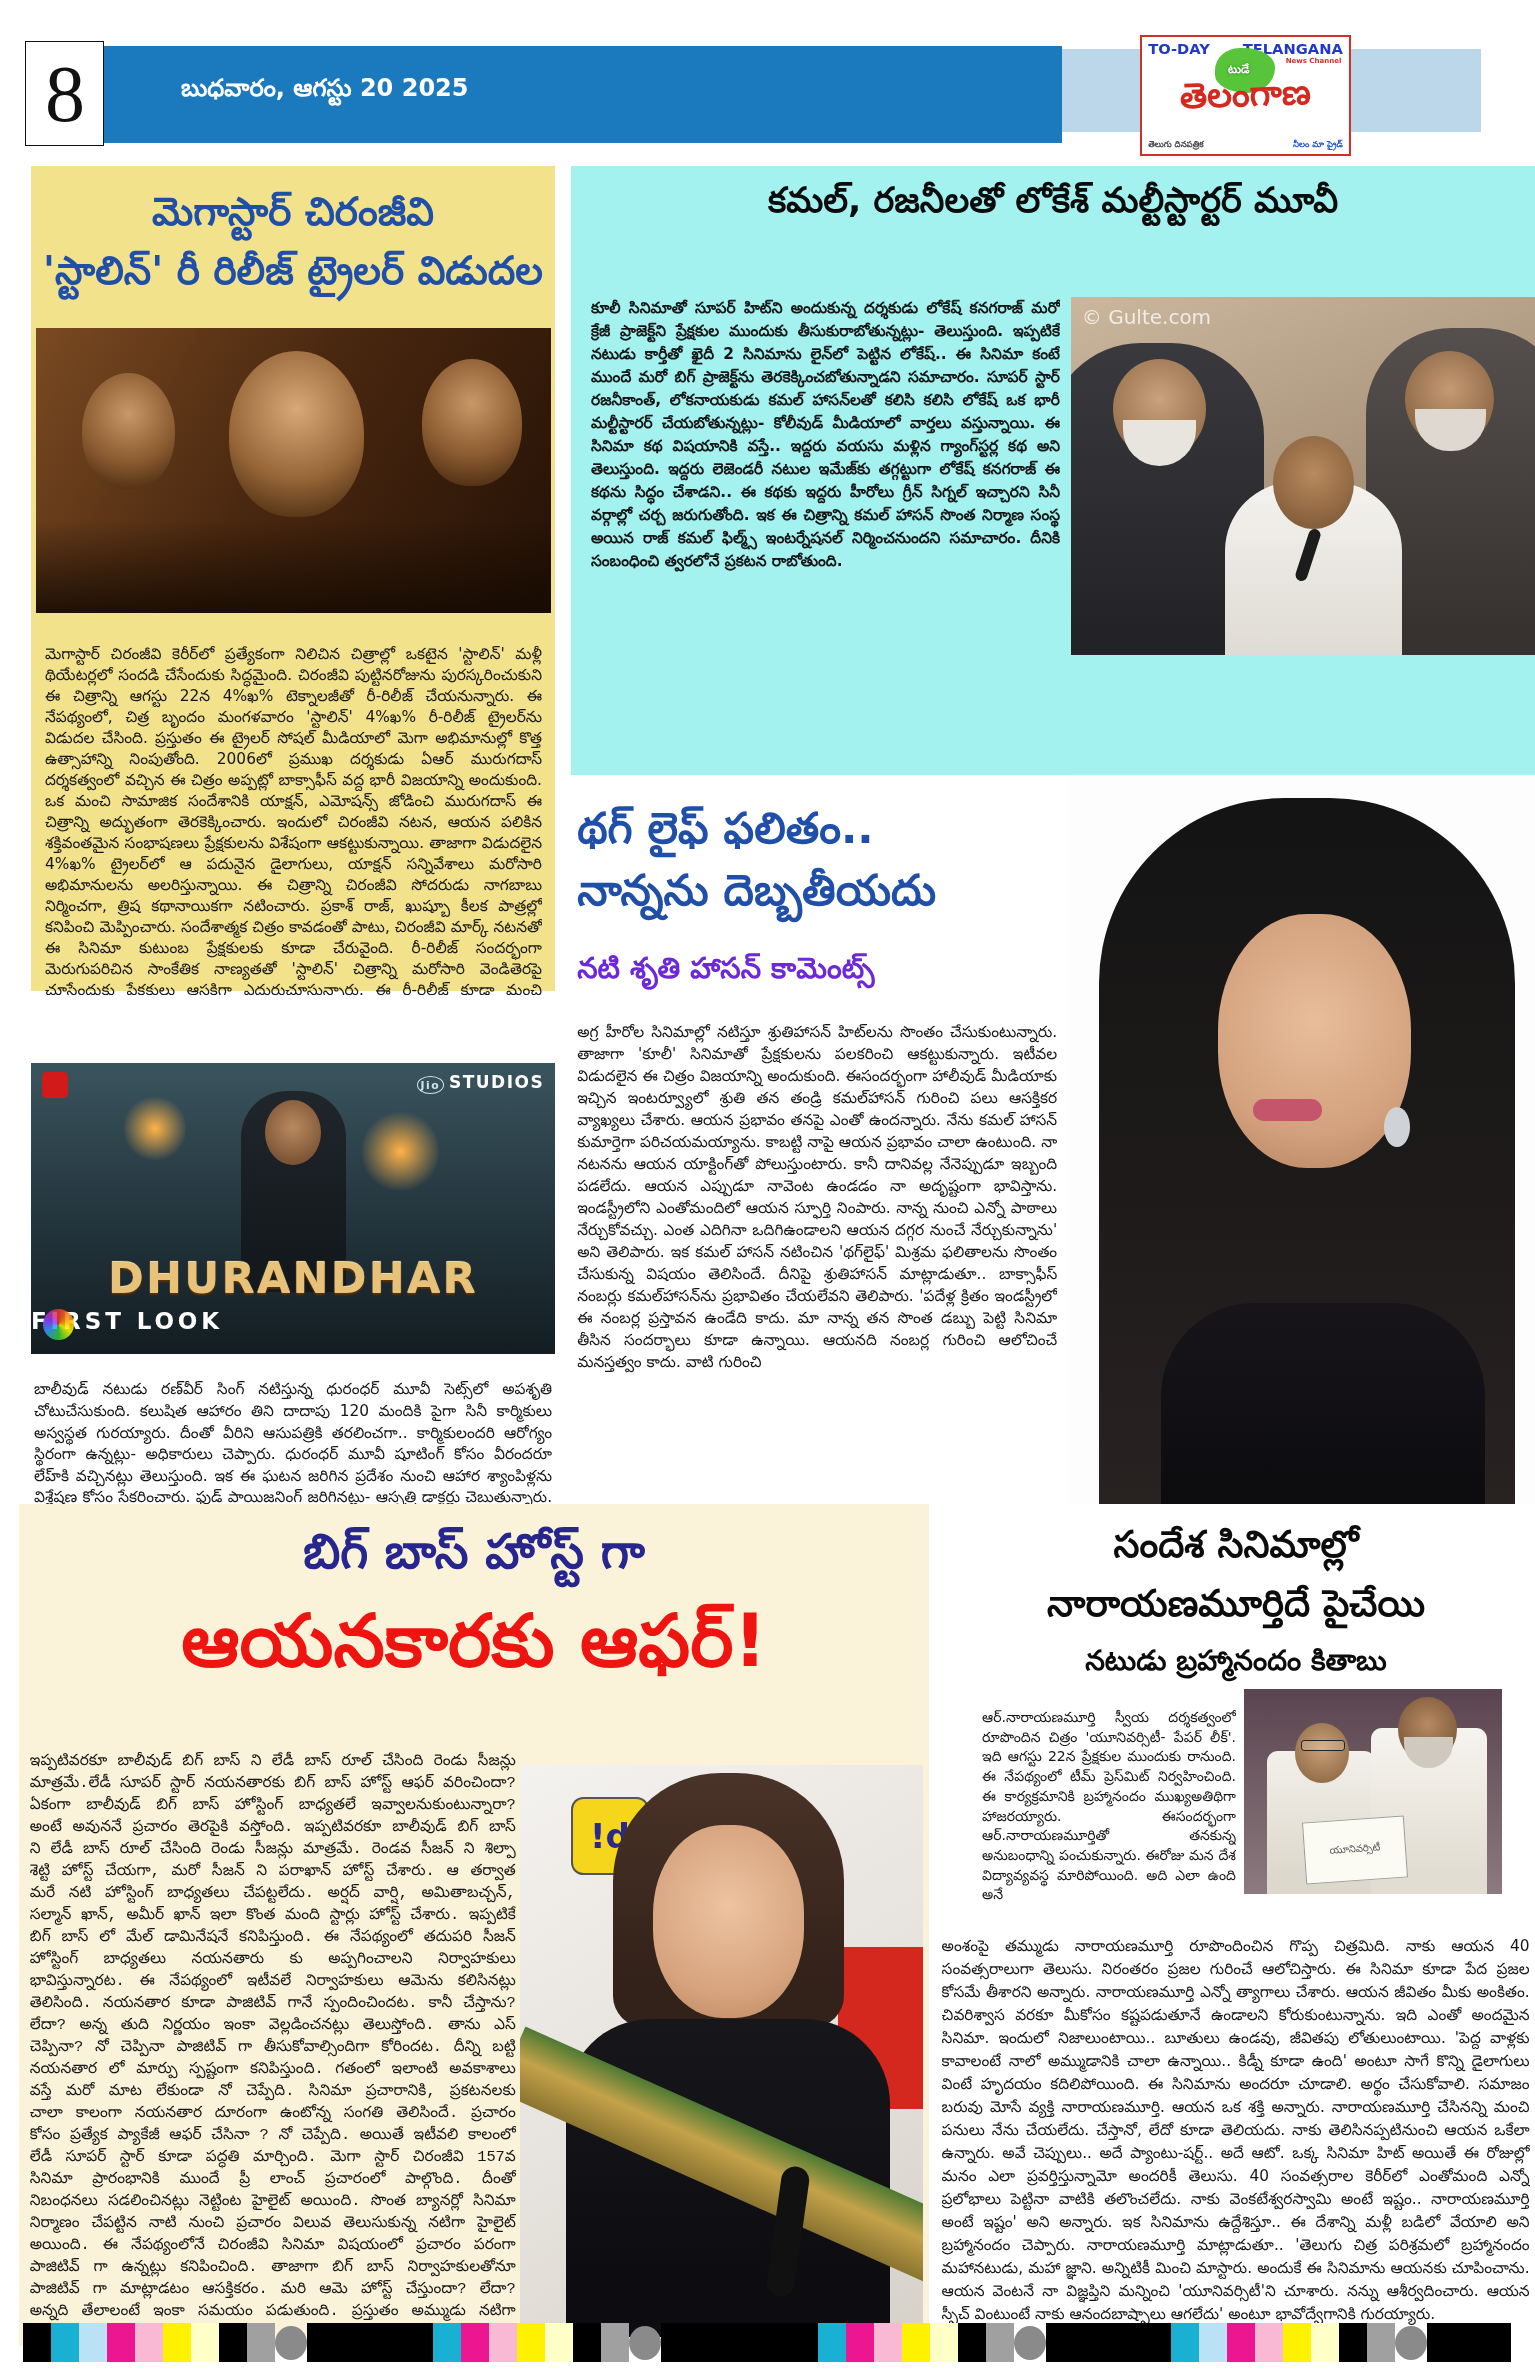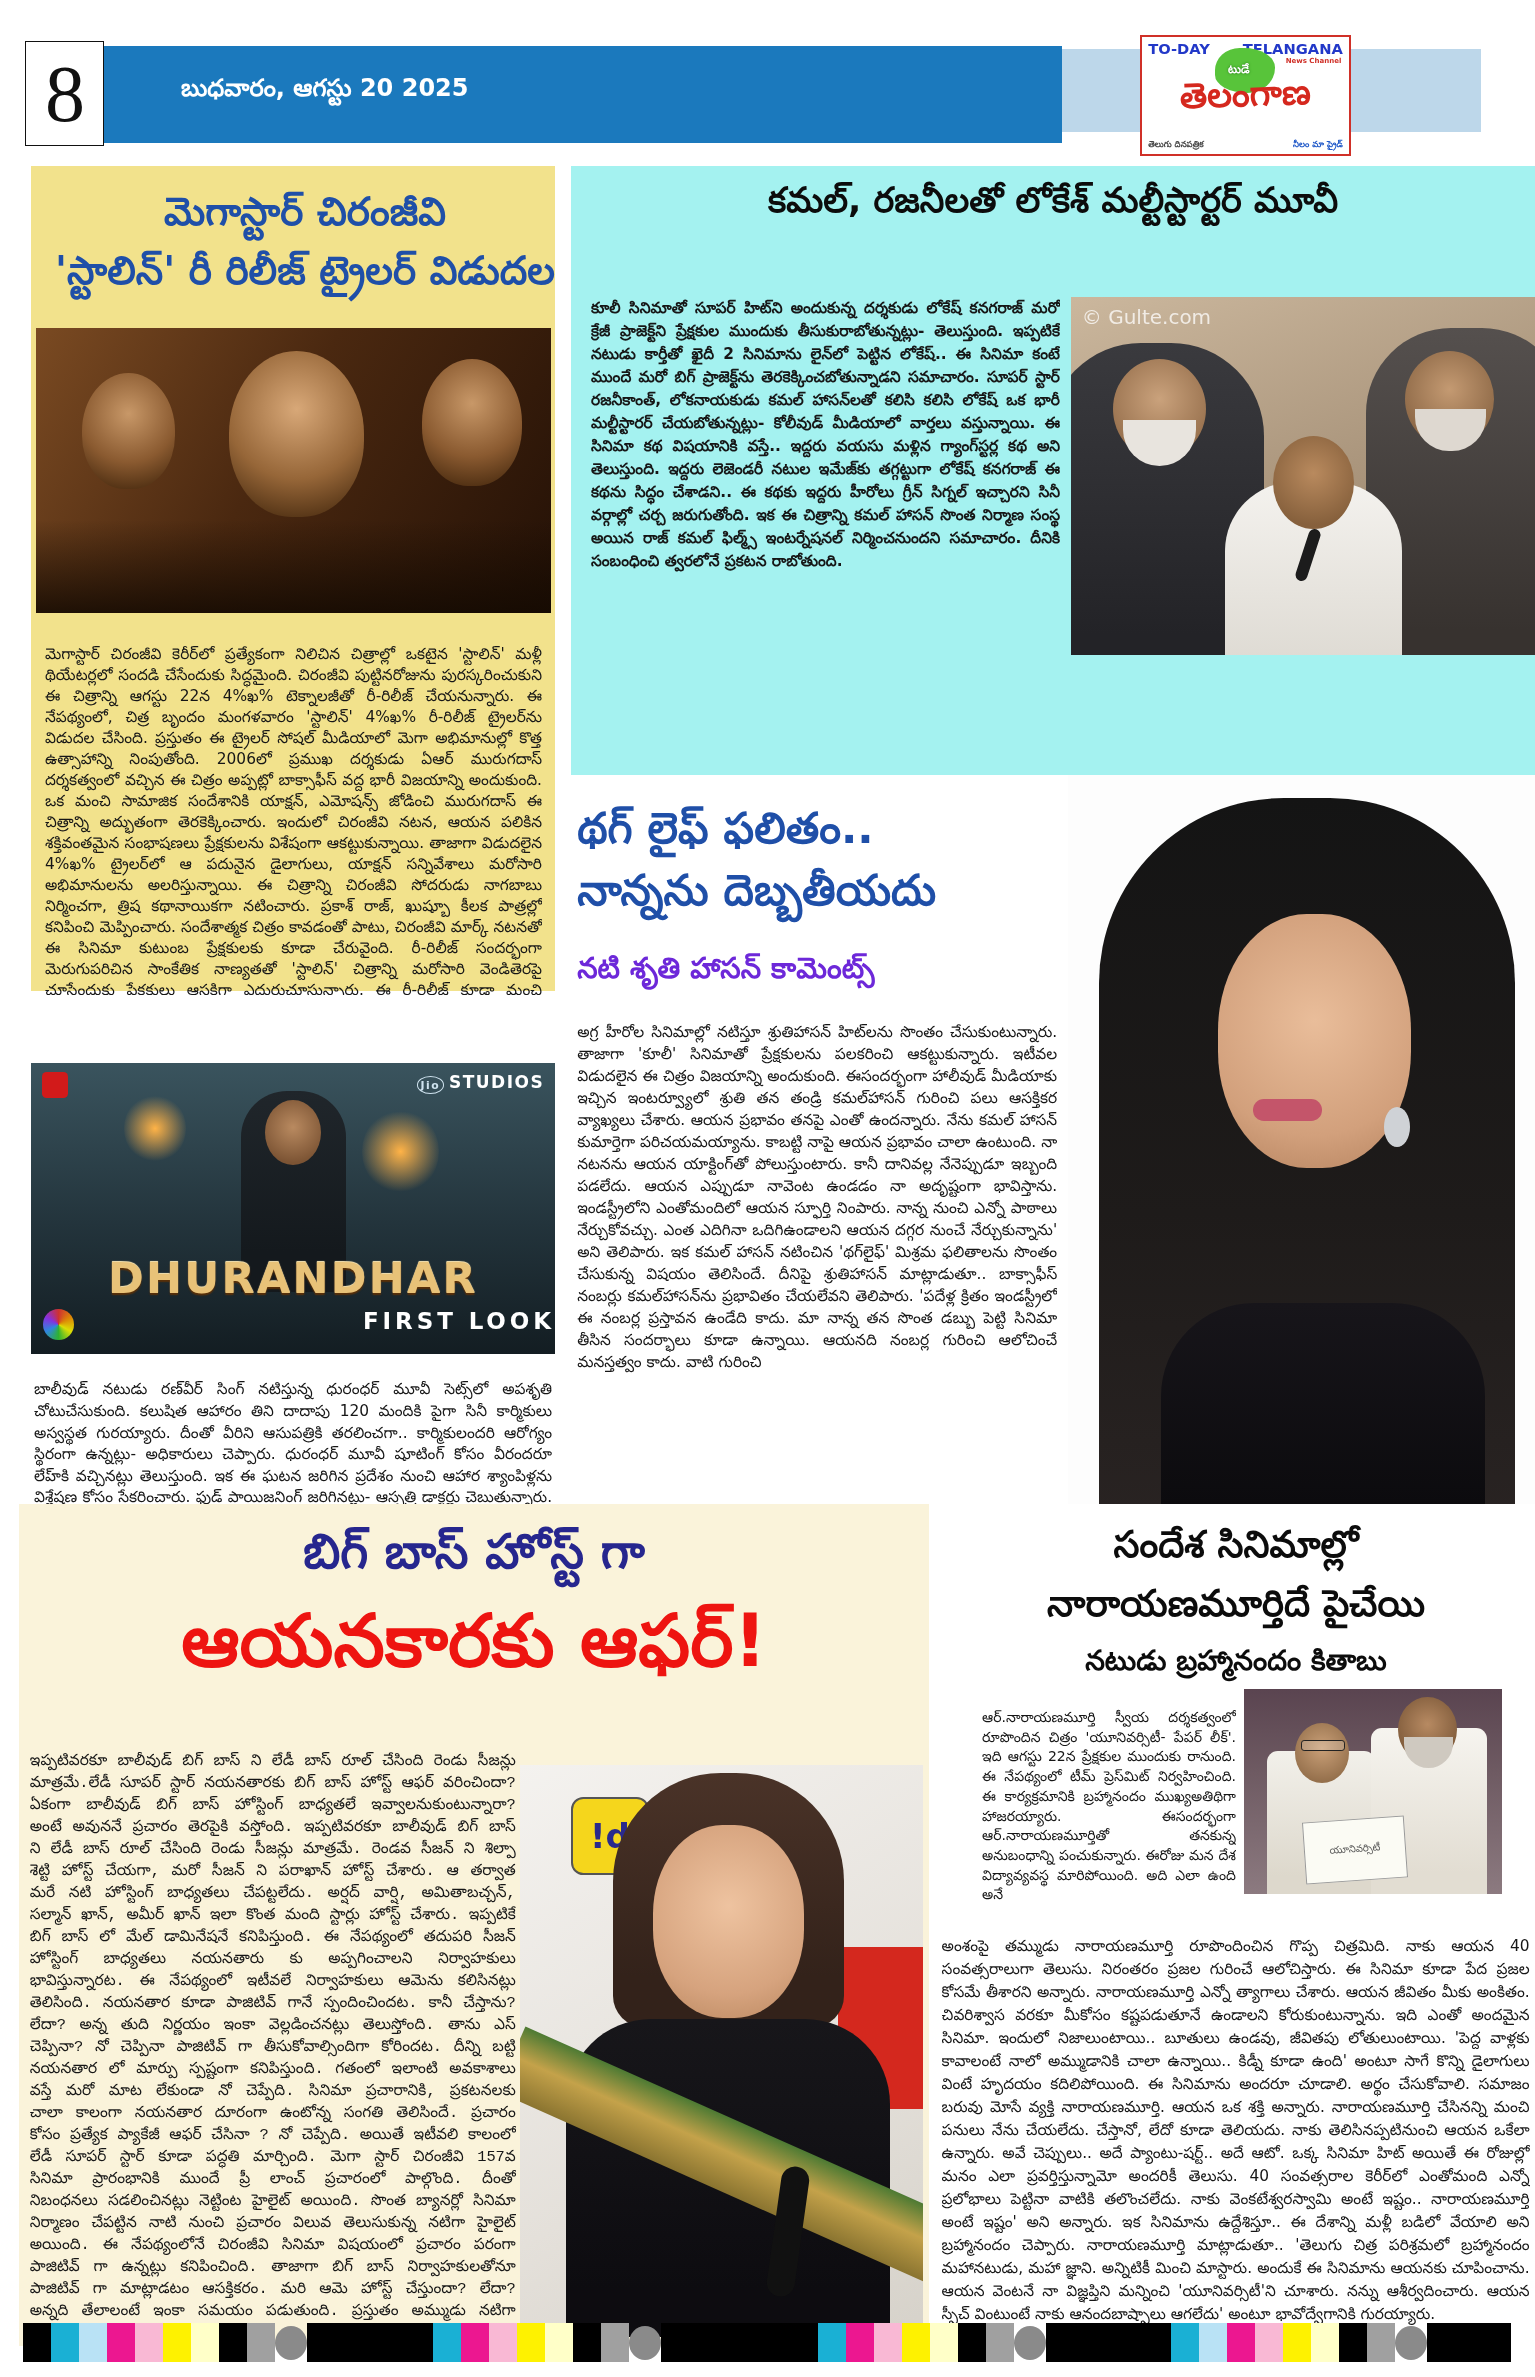--- a/index.html
+++ b/index.html
@@ -29,21 +29,21 @@
         text-shadow:0 0 2.3px #1c6d10;}
   .logo-main{position:absolute;left:0;top:37px;width:100%;text-align:center;color:#d5281e;
         font-size:35px;font-weight:bold;transform:rotate(-2deg);}
   .logo-bl{position:absolute;left:6.2px;bottom:3.1px;color:#444;font-size:8.5px;font-weight:bold;}
   .logo-br{position:absolute;right:6.2px;bottom:3.1px;color:#1f58c8;font-size:8.5px;font-weight:bold;}
   
   .body-text{color:#161616;text-align:justify;overflow:hidden;}
   
   .a1{left:31px;top:166px;width:524px;height:825px;background:#f2e28c;}
   .a1-h{position:absolute;left:0;top:17px;width:100%;text-align:center;color:#1f4fa8;
-        font-weight:bold;font-size:39px;line-height:1.5;margin-left:12px;}
+        font-weight:bold;font-size:39px;line-height:1.5;}
   .a1-img{position:absolute;left:4.6px;top:162px;width:515px;height:285px;overflow:hidden;
         background:linear-gradient(120deg,#7a4a22 0%,#4a2810 45%,#241106 100%);}
   .face{position:absolute;border-radius:50% 50% 46% 46%;}
   .a1-body{position:absolute;left:14px;top:463px;width:497px;height:351px;font-size:15.4px;line-height:21px;}
   
   .a2{left:571px;top:166px;width:964px;height:609px;background:#a4f2f0;}
   .a2-h{position:absolute;left:0;top:14px;width:100%;text-align:center;color:#0c0c0c;
         font-weight:bold;font-size:35px;}
   .a2-body{position:absolute;left:20px;top:116px;width:469px;height:477px;font-size:15.4px;line-height:23px;font-weight:bold;}
   .a2-img{position:absolute;left:500px;top:131px;width:453px;height:358px;overflow:hidden;
@@ -58,21 +58,21 @@
   .a3-img{position:absolute;left:497px;top:0px;width:467px;height:729px;overflow:hidden;background:#fdfdfd;}
   
   .a4{left:31px;top:1003px;width:524px;height:497px;background:#ffffff;}
   .a4-h{position:absolute;left:0;top:4.6px;width:100%;text-align:center;color:#0c0c0c;
         font-weight:bold;font-size:28px;}
   .a4-img{position:absolute;left:0px;top:60px;width:524px;height:291px;overflow:hidden;
         background:linear-gradient(180deg,#3a545e 0%,#23343c 55%,#131d22 100%);}
   .a4-title{position:absolute;left:0;bottom:51px;width:100%;text-align:center;font-weight:bold;
         font-size:43px;letter-spacing:2.3px;color:#e8c278;
         text-shadow:0 1.5px 1.5px #5a3008,0 -0.8px 0.8px #fbe7b2;}
-  .a4-fl{position:absolute;left:0;bottom:20px;width:100%;text-align:right;color:#ffffff;
+  .a4-fl{position:absolute;left:0;bottom:20px;width:100%;text-align:left;color:#ffffff;
         font-weight:bold;font-size:23px;letter-spacing:3.9px;}
   .a4-studio{position:absolute;right:10.8px;top:9.3px;color:#ffffff;font-weight:bold;font-size:17px;letter-spacing:1.5px;}
   .a4-jio{color:#cfe3ef;font-size:10.8px;border:0.8px solid #cfe3ef;border-radius:50%;padding:1.5px 3.1px;margin-right:4.6px;}
   .a4-redlogo{position:absolute;left:10.8px;top:9.3px;width:26px;height:26px;background:#d21a1a;border-radius:4.6px;}
   .a4-disc{position:absolute;left:12.3px;bottom:14px;width:31px;height:31px;border-radius:50%;
         background:conic-gradient(#e33,#f90,#ff0,#3c3,#39f,#93f,#e33);opacity:.85;}
   .a4-body{position:absolute;left:3.1px;top:361px;width:518px;height:133px;font-size:15.4px;line-height:21.6px;}
   
   .a5{left:19px;top:1504px;width:910px;height:842px;background:#faf3da;}
   .a5-h1{position:absolute;left:0;top:18.5px;width:100%;text-align:center;color:#26268e;

